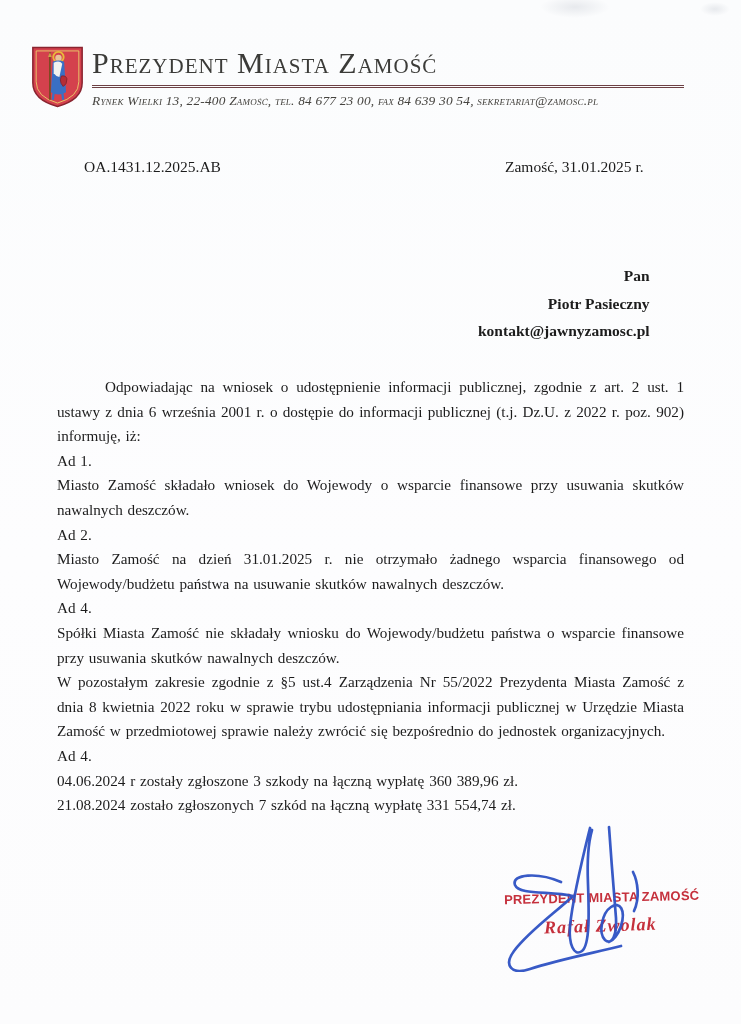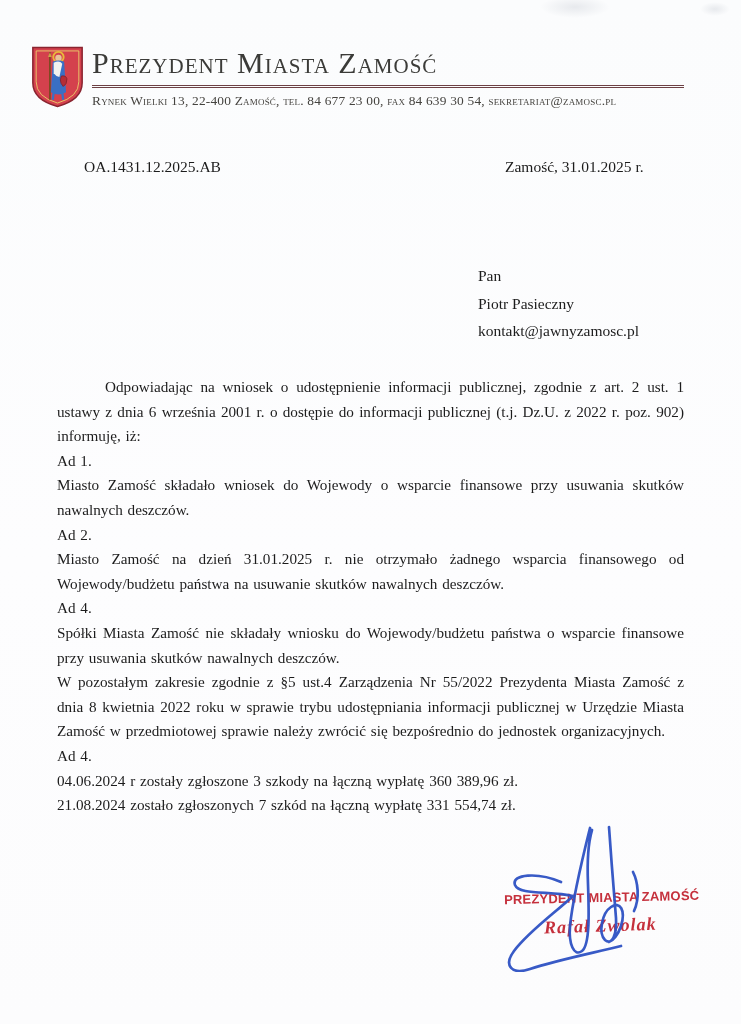--- a/index.html
+++ b/index.html
@@ -22,29 +22,29 @@
   .org-title{
     font-size:30px;font-variant:small-caps;letter-spacing:1px;
     color:#3b3b38;line-height:34px;white-space:nowrap;
   }
   .header-rule{
     margin-top:5px;height:0;
     border-top:3px double #6d4144;
   }
   .org-address{
     margin-top:5px;font-size:13.4px;font-variant:small-caps;
-    color:#45433f;letter-spacing:.2px;white-space:nowrap;
+    color:#45433f;letter-spacing:.2px;white-space:nowrap;font-style:italic;
   }
   
   .ref-number{position:absolute;left:84px;top:158px;font-size:15.5px;}
   .place-date{position:absolute;left:505px;top:158px;font-size:15.5px;}
   
   .recipient{
     position:absolute;left:478px;top:262px;
-    font-weight:normal;font-size:15.5px;line-height:27.5px;
+    font-weight:bold;font-size:15.5px;line-height:27.5px;text-align:right;
   }
   
   .letter-body{
     position:absolute;left:57px;top:375px;width:627px;
     font-size:15.2px;line-height:24.6px;
   }
   .letter-body p{
     margin:0;text-align:justify;
     word-spacing:1px;
   }

